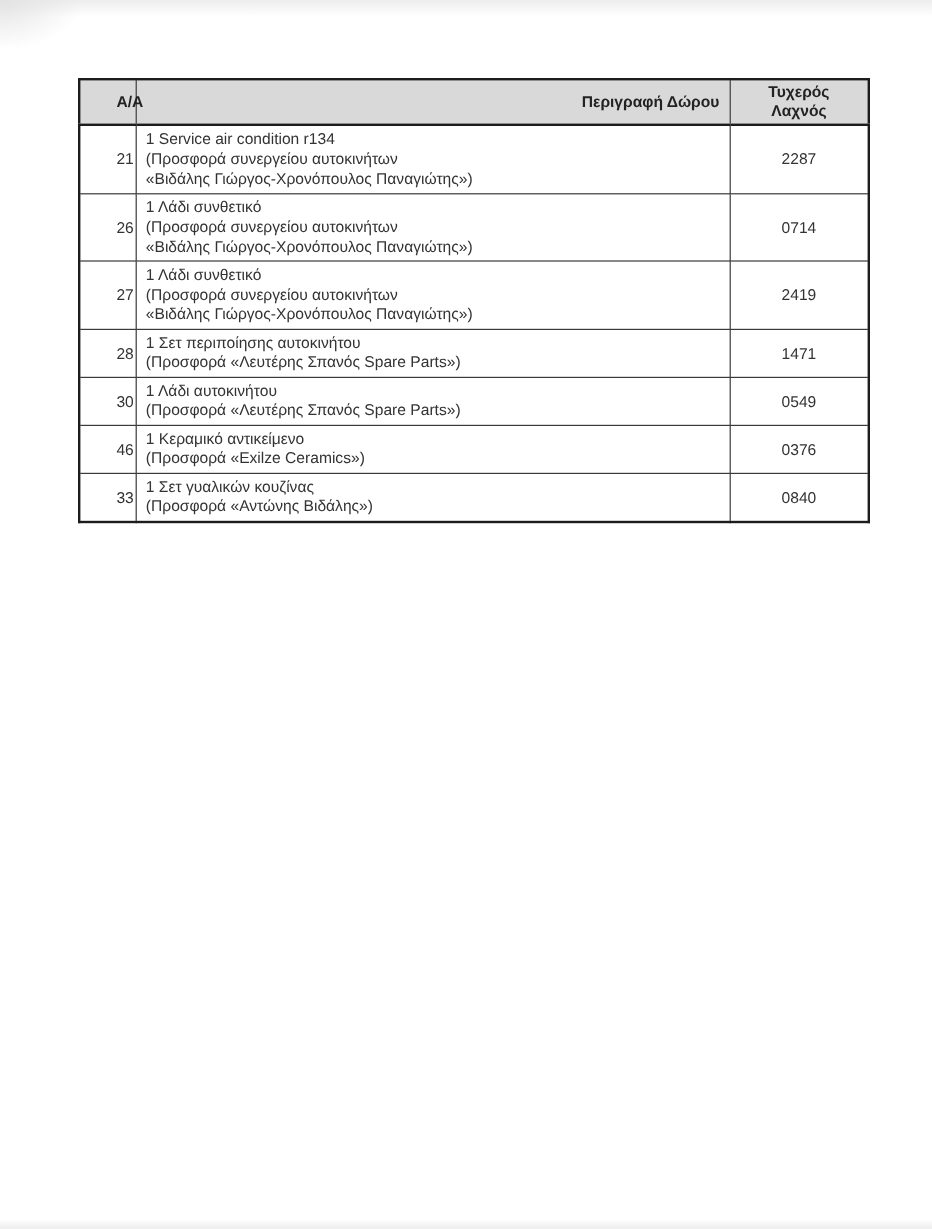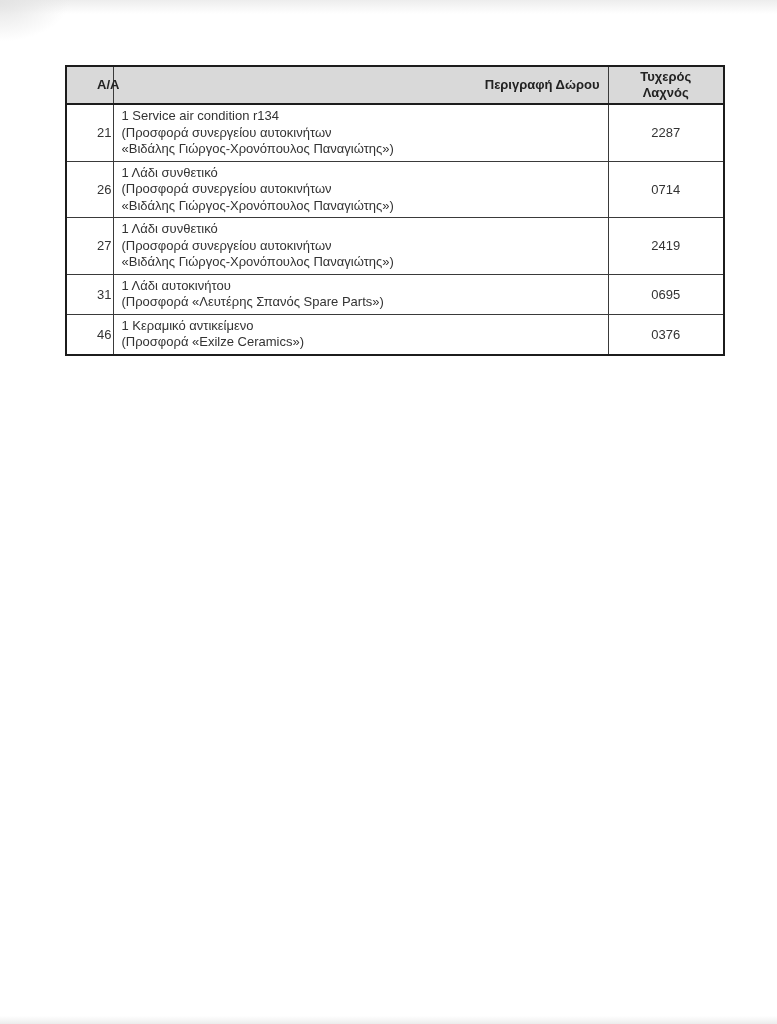--- a/index.html
+++ b/index.html
@@ -106,29 +106,45 @@
       <tr class="r3">
         <td class="cell-index">27</td>
         <td class="cell-desc">
           <div class="desc-line">1 Λάδι συνθετικό</div>
           <div class="desc-line">(Προσφορά συνεργείου αυτοκινήτων</div>
           <div class="desc-line">«Βιδάλης Γιώργος-Χρονόπουλος Παναγιώτης»)</div>
         </td>
         <td class="cell-lot">2419</td>
       </tr>
       <tr class="r2">
-        <td class="cell-index">31</td>
+        <td class="cell-index">28</td>
+        <td class="cell-desc">
+          <div class="desc-line">1 Σετ περιποίησης αυτοκινήτου</div>
+          <div class="desc-line">(Προσφορά «Λευτέρης Σπανός Spare Parts»)</div>
+        </td>
+        <td class="cell-lot">1471</td>
+      </tr>
+      <tr class="r2">
+        <td class="cell-index">30</td>
         <td class="cell-desc">
           <div class="desc-line">1 Λάδι αυτοκινήτου</div>
           <div class="desc-line">(Προσφορά «Λευτέρης Σπανός Spare Parts»)</div>
         </td>
-        <td class="cell-lot">0695</td>
+        <td class="cell-lot">0549</td>
       </tr>
       <tr class="r2">
         <td class="cell-index">46</td>
         <td class="cell-desc">
           <div class="desc-line">1 Κεραμικό αντικείμενο</div>
           <div class="desc-line">(Προσφορά «Exilze Ceramics»)</div>
         </td>
         <td class="cell-lot">0376</td>
       </tr>
+      <tr class="r2">
+        <td class="cell-index">33</td>
+        <td class="cell-desc">
+          <div class="desc-line">1 Σετ γυαλικών κουζίνας</div>
+          <div class="desc-line">(Προσφορά «Αντώνης Βιδάλης»)</div>
+        </td>
+        <td class="cell-lot">0840</td>
+      </tr>
     </tbody>
 </table>
 
 </body></html>

